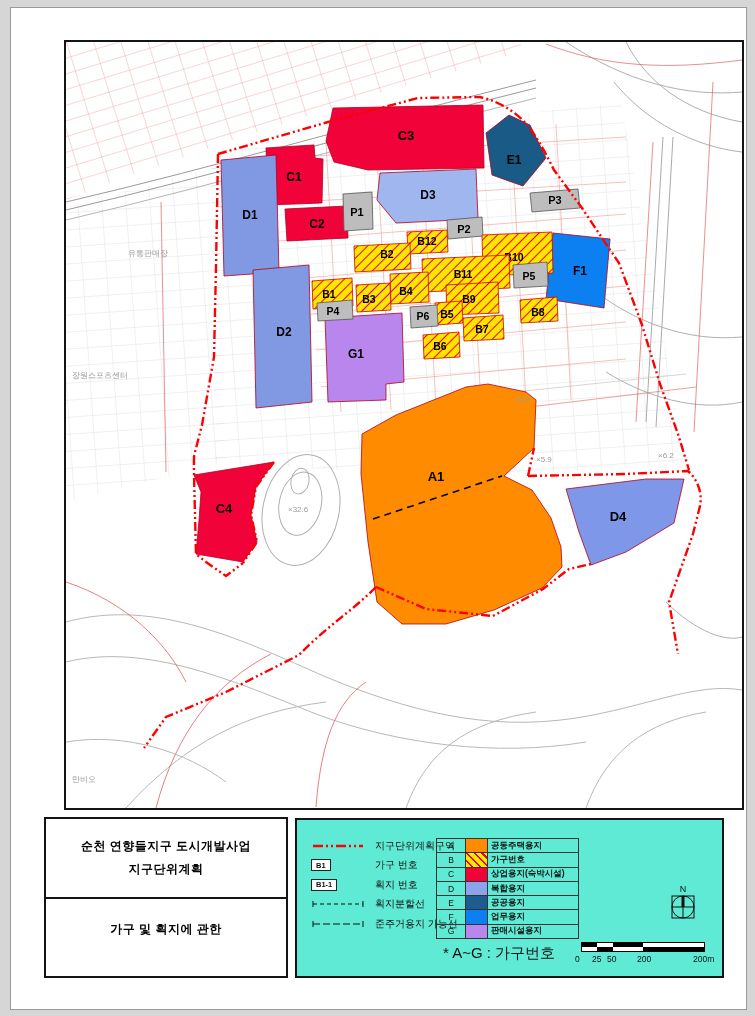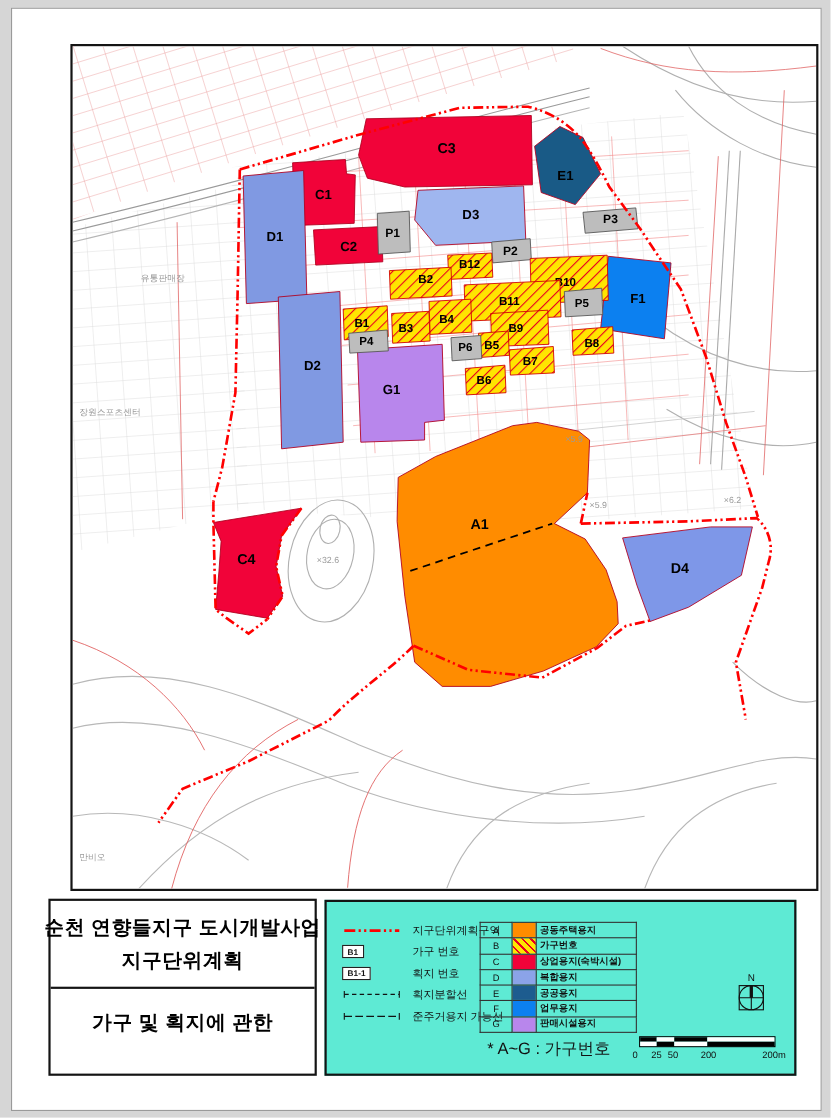--- a/index.html
+++ b/index.html
@@ -15,21 +15,21 @@
           text-anchor:middle;dominant-baseline:central;fill:#000;}
   .bglabel{font-family:"Liberation Sans","DejaVu Sans",sans-serif;fill:#9a9a9a;
            dominant-baseline:central;}
   
   #title-block{position:absolute;left:33px;top:809px;width:244px;height:161px;
                border:2px solid #141414;box-sizing:border-box;background:#fff;}
   #title-top{height:78px;border-bottom:2px solid #141414;display:flex;flex-direction:column;
              align-items:center;justify-content:center;gap:6px;}
   #title-bottom{height:60px;display:flex;flex-direction:column;align-items:center;
                 justify-content:center;gap:6px;}
-  .title-line{font-weight:bold;font-size:18px;color:#000;letter-spacing:0.5px;white-space:nowrap;}
+  .title-line{font-weight:bold;font-size:12px;color:#000;letter-spacing:0.5px;white-space:nowrap;}
   
   #legend-block{position:absolute;left:284px;top:810px;width:429px;height:160px;
                 border:2px solid #141414;box-sizing:border-box;background:#5eead4;}
   #line-legend{position:absolute;left:14px;top:16px;}
   .line-item{display:flex;align-items:center;height:19.5px;}
   .sym{width:56px;display:flex;align-items:center;justify-content:flex-start;}
   .line-label{font-size:10px;color:#111;margin-left:8px;white-space:nowrap;}
   .chip{border:1px solid #222;background:#fff;font-size:7.5px;font-weight:bold;color:#111;
         padding:0.5px 4px;line-height:9px;}
   #use-table{position:absolute;left:139px;top:18px;border-collapse:collapse;}

